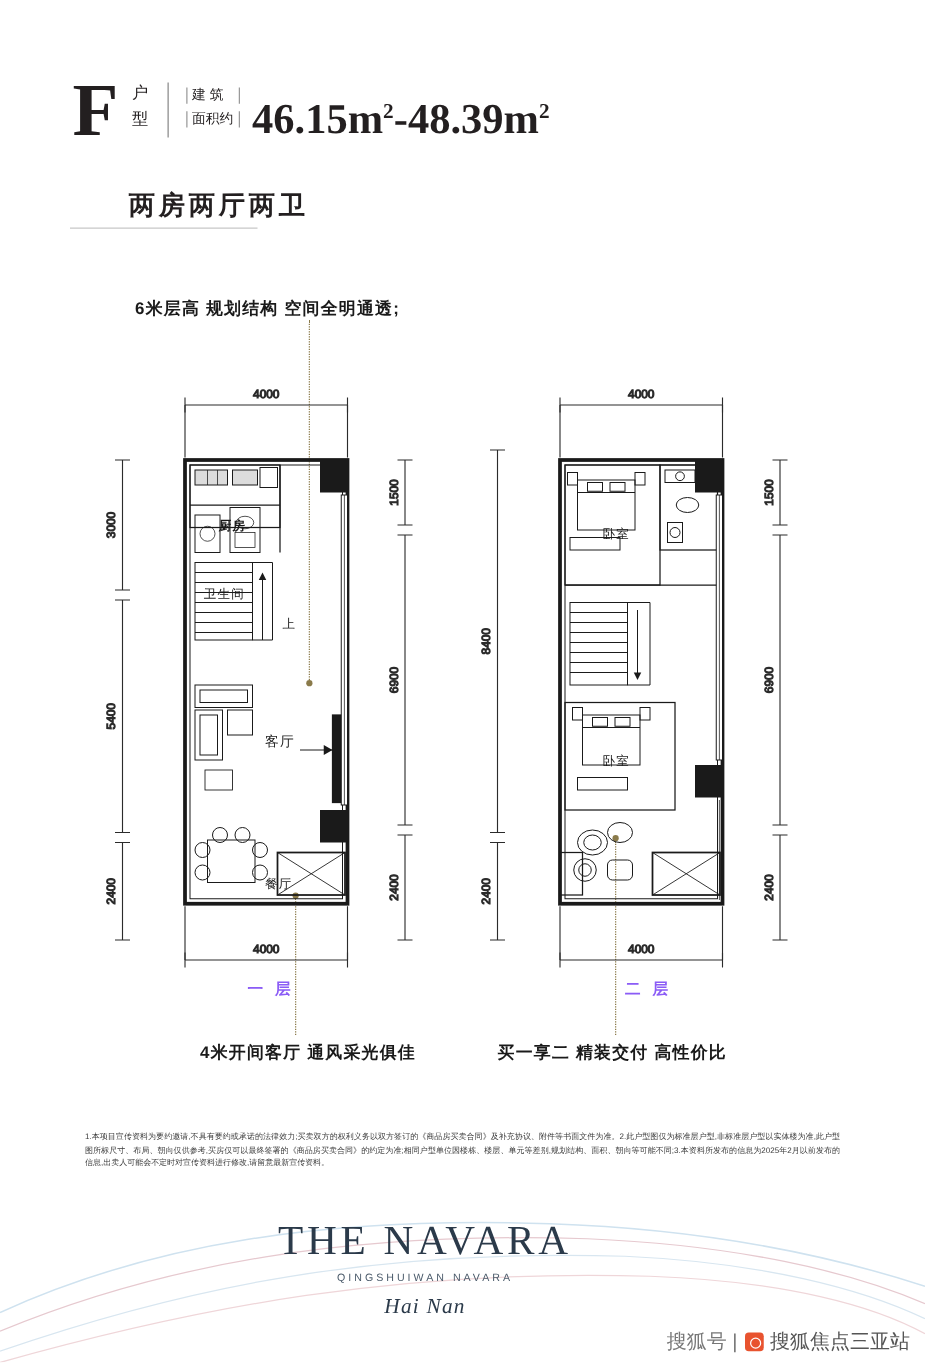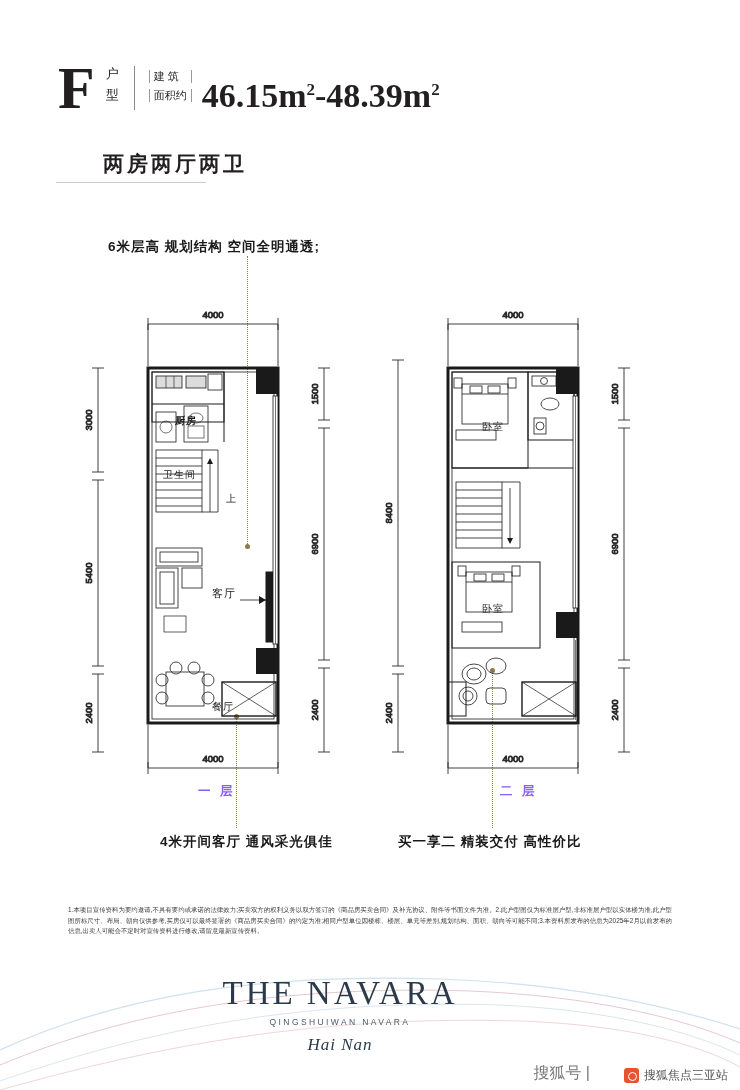--- a/index.html
+++ b/index.html
@@ -79,21 +79,21 @@
   }
   .logo-sub{
     font-size:8.5px;letter-spacing:2.4px;color:#4a5a6a;margin-top:5px;
   }
   .logo-hn{
     font-family:"Liberation Serif","DejaVu Serif",serif;
     font-style:italic;font-size:17px;color:#2b3a4a;margin-top:8px;letter-spacing:1px;
   }
   .watermark{
     position:absolute;right:12px;bottom:6px;display:flex;align-items:center;
-    font-size:12px;color:#555;
+    font-size:16px;color:#555;
   }
   .wm-icon{
     width:15px;height:15px;border-radius:3px;background:#e8532f;margin-right:5px;
     position:relative;
   }
   .wm-icon:after{
     content:"";position:absolute;left:4px;top:4px;width:7px;height:7px;
     border:1.6px solid #fff;border-radius:50%;
   }
   .wm-left{position:absolute;right:150px;bottom:6px;font-size:16px;color:#777;}

